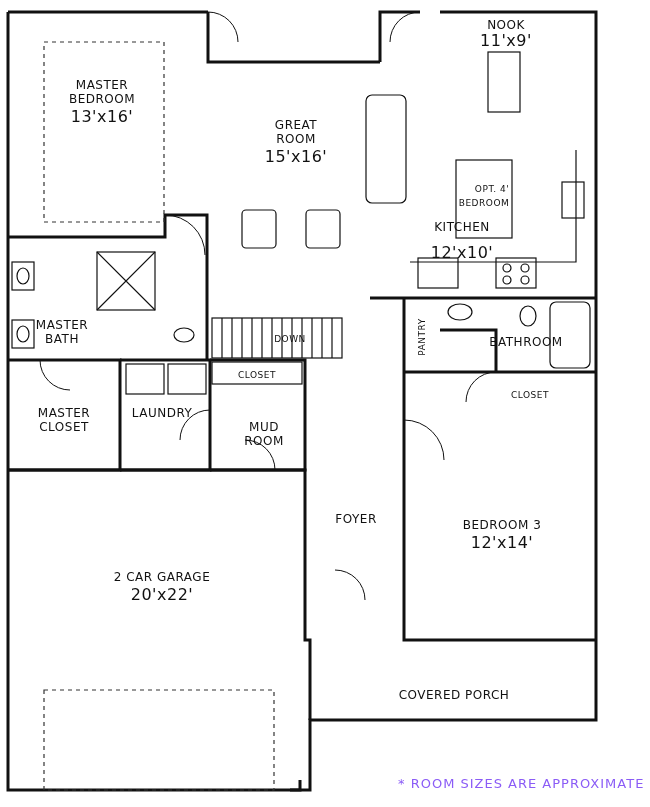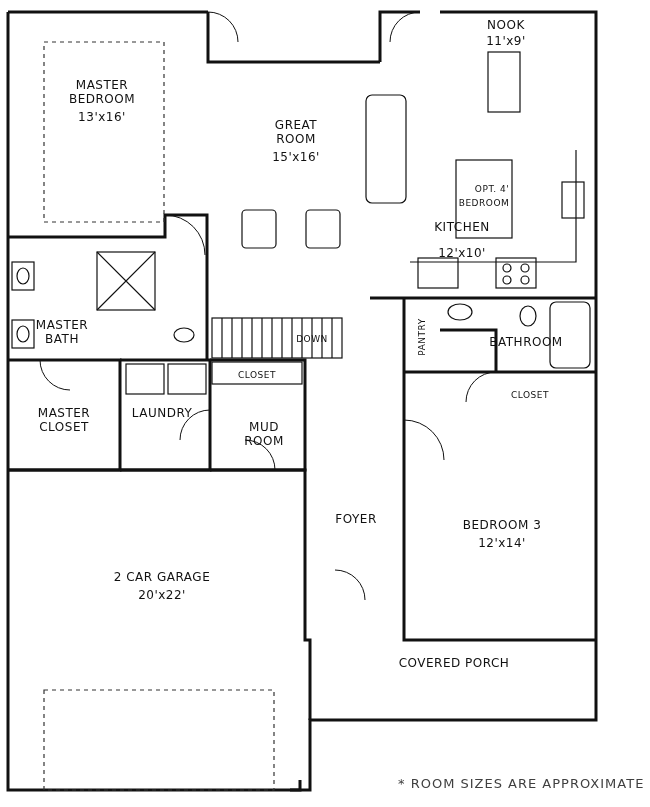--- a/index.html
+++ b/index.html
@@ -1,21 +1,21 @@
 <!DOCTYPE html>
 <html><head>
 <meta charset="utf-8">
 <style>
   html,body{margin:0;padding:0;background:#fff;}
   body{width:650px;height:807px;position:relative;overflow:hidden;font-family:"DejaVu Sans",sans-serif;}
   #plan{position:absolute;left:0;top:0;}
   .lbl{position:absolute;text-align:center;color:#111;font-family:"DejaVu Sans",sans-serif;font-size:12px;letter-spacing:0.5px;line-height:14px;white-space:nowrap;transform:translateX(-50%);}
-  .lbl .sz{display:block;font-size:12px;margin-top:4px;}
+  .lbl .sz{display:block;font-size:16px;margin-top:4px;}
   .small{font-size:9px;}
-  .note{position:absolute;left:398px;top:776px;font-size:13px;letter-spacing:1px;color:#404040;white-space:nowrap;}
+  .note{position:absolute;left:398px;top:776px;font-size:13px;letter-spacing:1px;color:#8b5cf6;white-space:nowrap;}
 </style>
 </head>
 <body>
 
 <svg id="plan" width="650" height="807" viewBox="0 0 650 807" xmlns="http://www.w3.org/2000/svg">
   <g fill="none" stroke="#111" stroke-width="3">
 
     <path d="M8 12 L208 12 M8 12 L8 790 L300 790 L300 780"></path>
     <path d="M290 790 L310 790 L310 720 L596 720 L596 12 L440 12"></path>
     <path d="M208 12 L208 62 L380 62"></path>
@@ -147,19 +147,19 @@
   <span>FOYER</span>
 </div>
 <div class="lbl" style="left:502px;top:518px;">
   <span>BEDROOM 3</span>
   <span class="sz">12'x14'</span>
 </div>
 <div class="lbl" style="left:162px;top:570px;">
   <span>2 CAR GARAGE</span>
   <span class="sz">20'x22'</span>
 </div>
-<div class="lbl" style="left:454px;top:656px;text-align:right;">
+<div class="lbl" style="left:454px;top:688px;text-align:right;">
   <span>COVERED PORCH</span>
 </div>
-<div class="lbl small" style="left:290px;top:332px;padding-left:44px;">
+<div class="lbl small" style="left:290px;top:332px;">
   <span>DOWN</span>
 </div>
 <div class="note">* ROOM SIZES ARE APPROXIMATE</div>
 
 </body></html>

